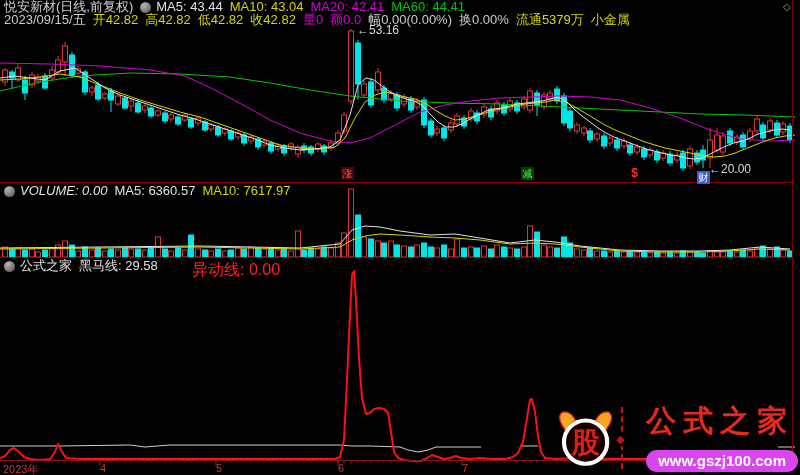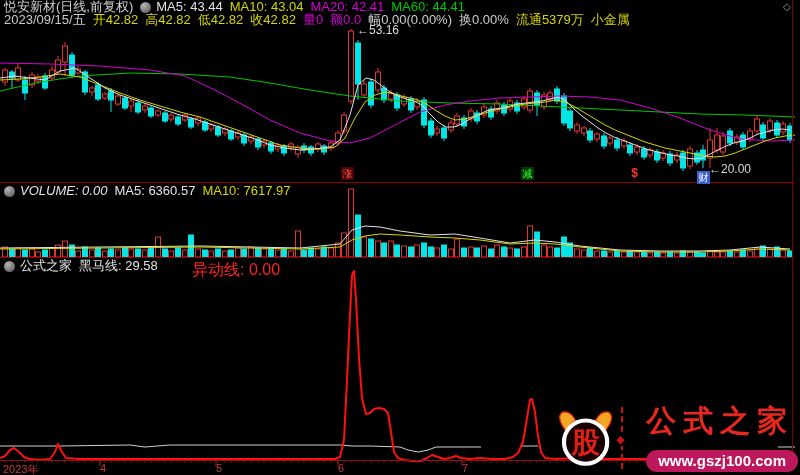--- a/index.html
+++ b/index.html
@@ -18,21 +18,21 @@
   .chart-label{position:absolute;font-size:12px;color:#d8d8d8;z-index:3;white-space:nowrap;}
   .axis-label{position:absolute;top:462px;font-size:11px;color:#c23b3b;z-index:3;white-space:nowrap;}
   .alert-text{position:absolute;font-size:16px;color:#ff2020;z-index:3;white-space:nowrap;}
   .diamond{position:absolute;top:1px;left:783px;color:#999;font-size:10px;z-index:3;}
   
   .watermark{position:absolute;left:554px;top:403px;width:244px;height:70px;display:flex;
      align-items:center;z-index:6;}
   .wm-right{display:flex;flex-direction:column;align-items:flex-start;margin-left:22px;gap:12px;}
   .wm-title{font-family:"Liberation Serif",serif;font-weight:bold;font-size:30px;line-height:32px;
      color:#e8281e;letter-spacing:7px;white-space:nowrap;}
-  .wm-pill{background:#be185d;color:#fff;font-weight:bold;font-size:15px;line-height:20px;
+  .wm-pill{background:#d946ef;color:#fff;font-weight:bold;font-size:15px;line-height:20px;
      border-radius:12px;padding:1px 12px;margin-top:1px;white-space:nowrap;}
   .wm-divider{position:relative;width:6px;height:62px;margin-left:2px;}
   .wm-divider .bar{position:absolute;left:2px;top:0;width:0;height:62px;border-left:2px dashed #cc1111;}
   .wm-divider .dia{position:absolute;left:-3px;top:26px;color:#cc1111;font-size:11px;background:#000;}
 </style>
 </head>
 <body>
 
 <div id="app">
 

